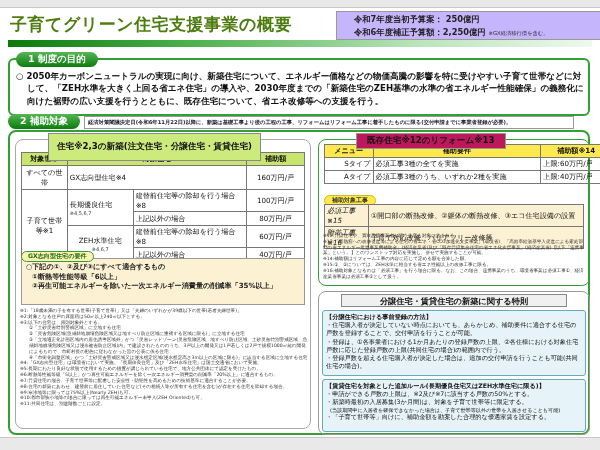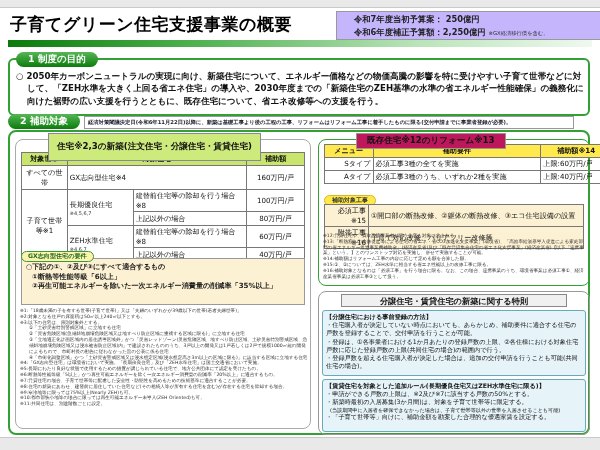--- a/index.html
+++ b/index.html
@@ -2,21 +2,21 @@
 <html><head>
 <meta charset="utf-8">
 <style>
   * { box-sizing: border-box; margin: 0; padding: 0; }
   html,body { width:600px; height:450px; }
   body { font-family:"DejaVu Sans","Liberation Sans",sans-serif; background:#e9e9e9; position:relative; overflow:hidden; }
   .paper { position:absolute; left:0; top:7px; width:600px; height:431px; background:#fff; border-top:1px solid #c9c9c9; border-bottom:1px solid #c9c9c9; }
   .abs { position:absolute; }
 
   
-  .title { left:10px; top:13px; font-size:17px; font-weight:bold; color:#000000; letter-spacing:0.5px; }
+  .title { left:10px; top:13px; font-size:17px; font-weight:bold; color:#4d7c0f; letter-spacing:0.5px; }
   .title-bar { left:8px; top:40px; width:584px; height:7px; background:linear-gradient(90deg,#0a7a0a 0%,#4aae4a 30%,#b9e4b9 70%,#eef9ee 100%); }
   .budget-box { left:336px; top:11px; width:294px; height:29px; border:1px solid #999; background:#c4b5fd; padding:1px 17px; font-size:8.3px; line-height:13px; color:#222; font-weight:bold; white-space:nowrap; }
   .budget-note { font-size:5.3px; font-weight:normal; color:#333; }
 
   
   .g-badge { padding:1px 12px; background:linear-gradient(#55b655,#0c7c0c); color:#fff; font-size:9.5px; font-weight:bold; border-radius:8px; z-index:5; white-space:nowrap; }
 
   
   .sec1-box { left:8px; top:58px; width:582px; height:58px; border:2px solid #33a033; border-radius:6px; background:#fff; }
   .sec1-badge { left:16px; top:52px; }
@@ -48,21 +48,21 @@
   
   .reform-box { left:318px; top:139px; width:272px; height:147px; border:1.5px solid #33a033; border-radius:8px; }
   .reform-badge { left:356px; top:133px; background:#be185d; border:1px solid #998; font-size:8.6px; font-weight:bold; padding:1px 10px; color:#111; white-space:nowrap; z-index:5; }
   .rf-table { left:324px; top:144px; width:288px; }
   .rf-table th { background:#ffe94d; font-weight:bold; text-align:center; height:13px; }
   .rf-table td { height:13px; }
   .rf-table .menu { text-align:right; }
   .works-badge { left:324px; top:195px; background:#ffe94d; border:1px solid #d8b820; border-radius:6px; font-size:6px; font-weight:bold; color:#333; padding:0 7px; }
   .works-table { left:324px; top:204px; width:260px; }
   .works-table td { background:#fcf1d3; height:13px; }
-  .works-table .lbl { text-align:right; width:44px; }
+  .works-table .lbl { text-align:left; width:44px;font-style:italic; }
   .fn-right { left:323px; top:233px; width:263px; }
 
   
   .special-group { left:318px; top:291px; width:272px; height:144px; border:1px solid #999; border-radius:8px; }
   .special-title { left:341px; top:294px; width:226px; height:13px; border:1px solid #888; background:#f0f0f0; text-align:center; font-size:8.2px; font-weight:bold; line-height:12px; color:#111; }
   .blue-box { background:#e6f3f8; border:1px solid #66aabb; border-radius:3px; padding:2px 3px; font-size:6.2px; line-height:1.32; color:#111; }
   .blue-box .bt { font-weight:bold; }
   .blue-box1 { left:322px; top:310px; width:264px; height:66px; }
   .blue-box2 { left:322px; top:379px; width:264px; height:53px; }
   .blue-box .sm { font-size:5.1px; padding-left:4px; }
@@ -106,21 +106,21 @@
     <td rowspan="4">子育て世帯等※1</td>
     <td rowspan="2" style="width:66px;text-align:left"><span>長期優良住宅</span><span class="cell-note">※4,5,6,7</span></td>
     <td style="width:114px;text-align:left">建替前住宅等の除却を行う場合※8</td>
     <td>100万円/戸</td>
   </tr>
   <tr class="r">
     <td style="text-align:left">上記以外の場合</td>
     <td>80万円/戸</td>
   </tr>
   <tr class="r">
-    <td rowspan="2" style="text-align:left"><span>ZEH水準住宅</span><span class="cell-note">※4,6,7</span></td>
+    <td rowspan="2" style="text-align:center"><span>ZEH水準住宅</span><span class="cell-note">※4,6,7</span></td>
     <td style="text-align:left">建替前住宅等の除却を行う場合※8</td>
     <td>60万円/戸</td>
   </tr>
   <tr class="r">
     <td style="text-align:left">上記以外の場合</td>
     <td>40万円/戸</td>
   </tr>
 </tbody>
   </table>
 

